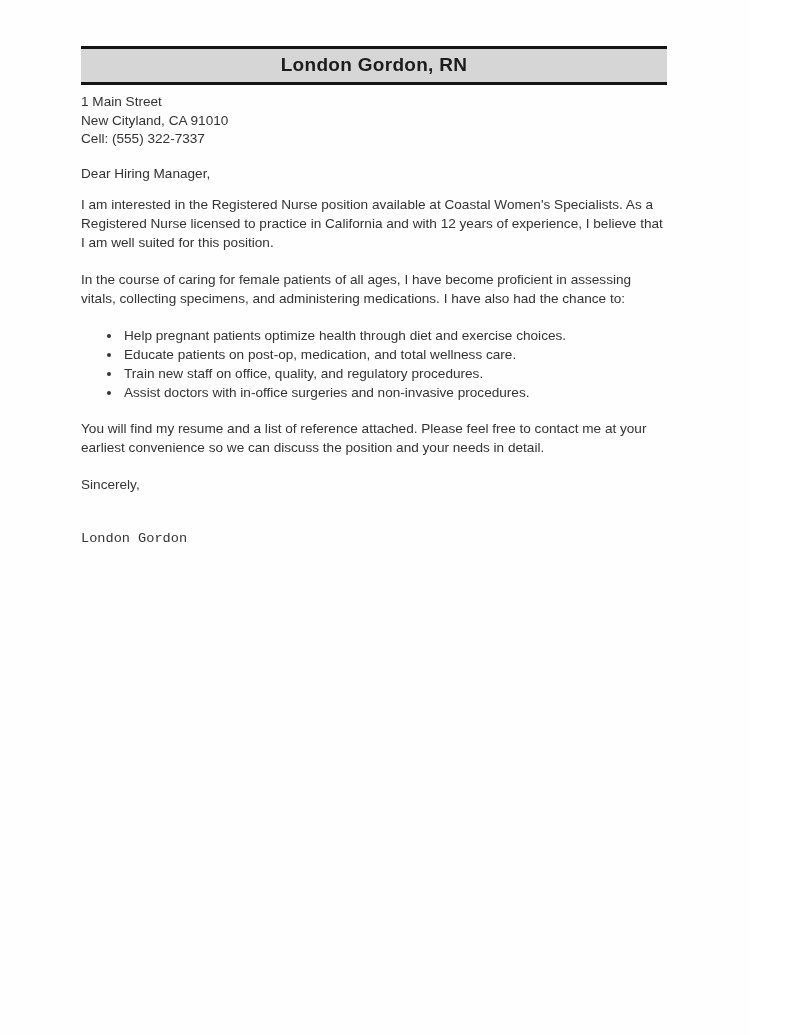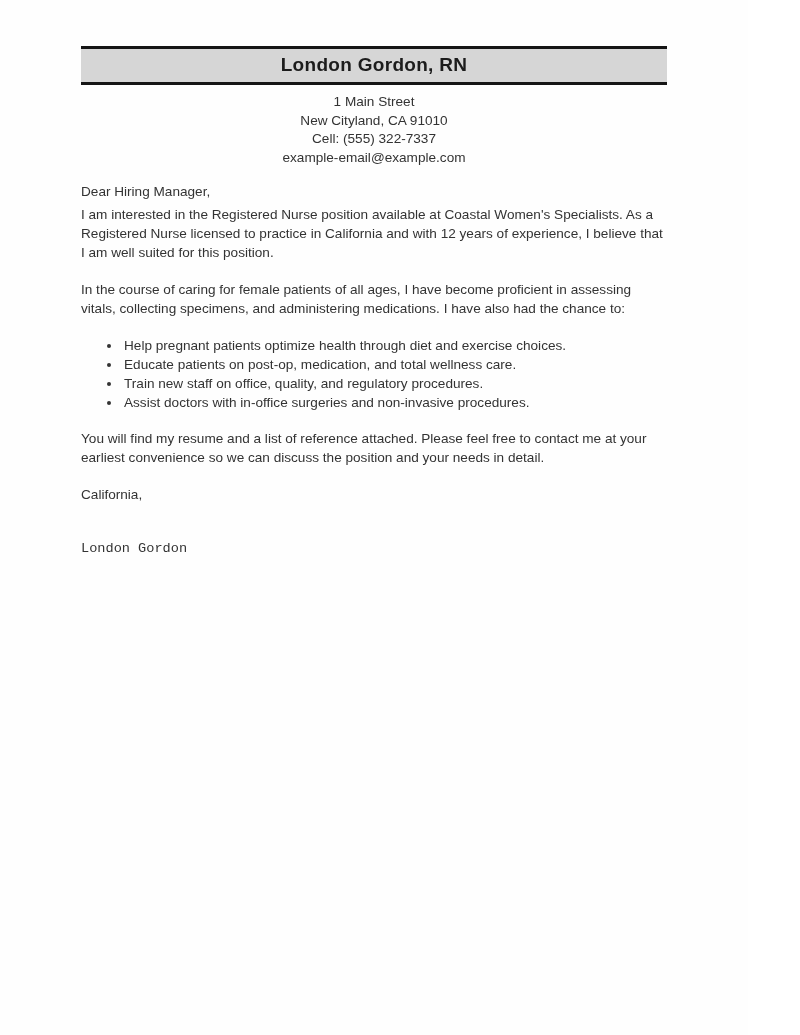--- a/index.html
+++ b/index.html
@@ -24,31 +24,30 @@
     border-bottom: 3px solid #151515;
     text-align: center;
     padding: 5px 0 6px 0;
     font-size: 19px;
     font-weight: bold;
     color: #1c1c1c;
     letter-spacing: 0.3px;
   }
   .contact-block {
     margin-top: 8px;
-    text-align: center;
     font-size: 13.6px;
     line-height: 18.5px;
   }
   .body-text {
     font-size: 13.6px;
     line-height: 19px;
   }
   .salutation {
     margin-top: 15px;
-    margin-bottom: 4px;
+    margin-bottom: 12px;
   }
   .para { margin-bottom: 18px; }
   ul.bullet-list {
     margin: 17px 0 17px 0;
     padding-left: 41px;
   }
   ul.bullet-list li {
     line-height: 19px;
     padding-left: 2px;
   }
@@ -62,39 +61,38 @@
   <div class="content">
 
     <div class="name-banner">
       <span>London Gordon, RN</span>
     </div>
 
     <div class="contact-block">
       <div>1 Main Street</div>
       <div>New Cityland, CA 91010</div>
       <div>Cell: (555) 322-7337</div>
-      <div>example-email@example.com</div>
     </div>
 
     <div class="body-text">
       <div class="salutation">Dear Hiring Manager,</div>
 
       <p class="para">I am interested in the Registered Nurse position available at Coastal Women's Specialists. As a Registered Nurse licensed to practice in California and with 12 years of experience, I believe that I am well suited for this position.</p>
 
       <p class="para">In the course of caring for female patients of all ages, I have become proficient in assessing vitals, collecting specimens, and administering medications. I have also had the chance to:</p>
 
       <ul class="bullet-list">
         <li>Help pregnant patients optimize health through diet and exercise choices.</li>
         <li>Educate patients on post-op, medication, and total wellness care.</li>
         <li>Train new staff on office, quality, and regulatory procedures.</li>
         <li>Assist doctors with in-office surgeries and non-invasive procedures.</li>
       </ul>
 
 
       <p class="para">You will find my resume and a list of reference attached. Please feel free to contact me at your earliest convenience so we can discuss the position and your needs in detail.</p>
 
-      <div class="closing">California,</div>
+      <div class="closing">Sincerely,</div>
 
       <div class="signature">London Gordon</div>
     </div>
 
   </div>
 </div>
 
 </body></html>

